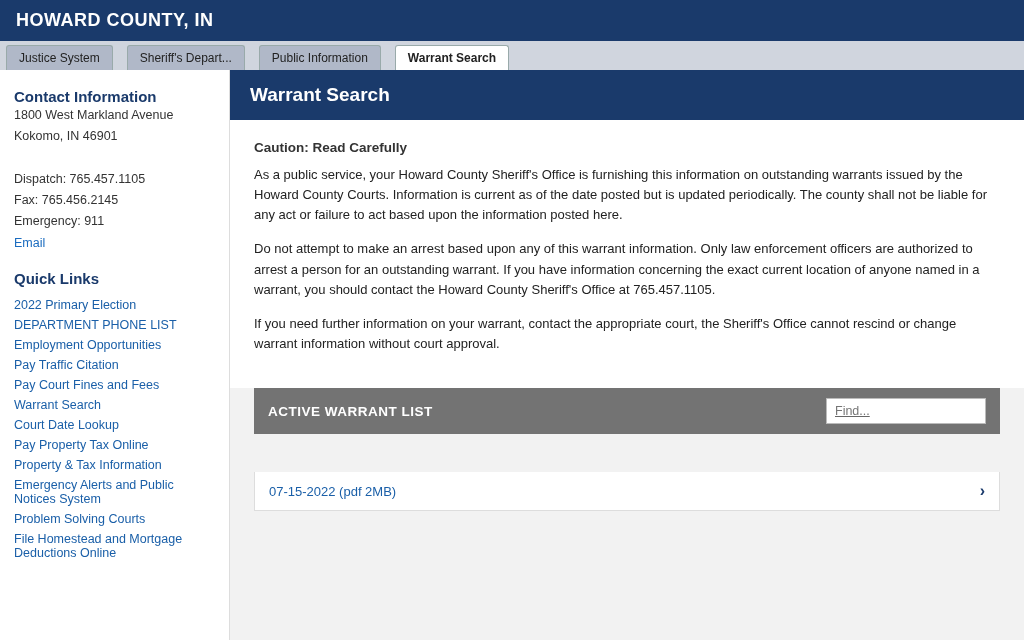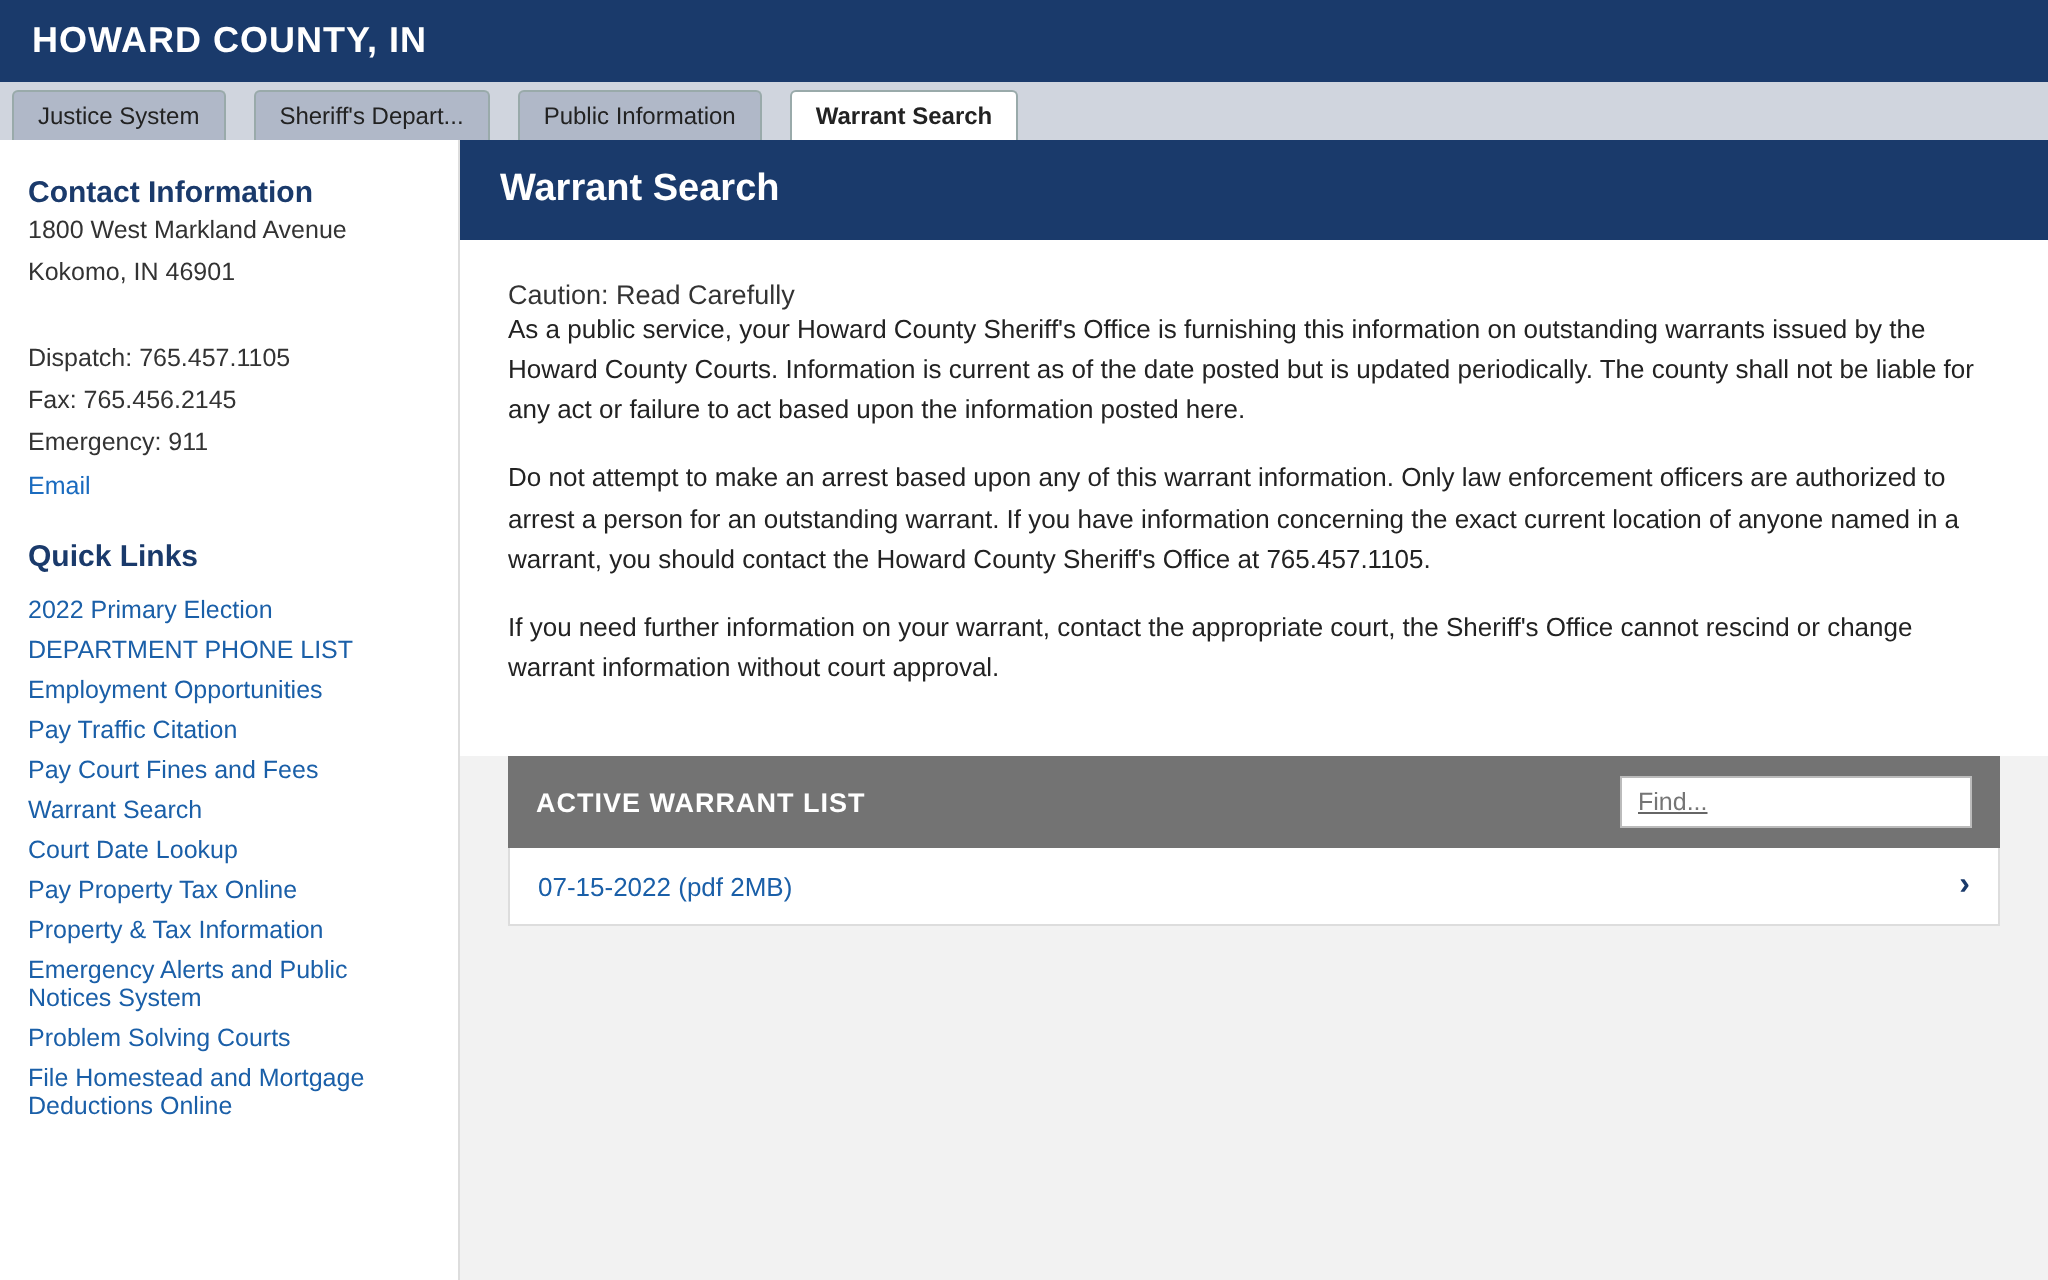--- a/index.html
+++ b/index.html
@@ -101,23 +101,23 @@
       padding: 14px 20px;
       margin-bottom: 0;
     }
 
     .content-body {
       padding: 20px 24px;
       background: #fff;
     }
 
     .caution-title {
-      font-weight: normal;
+      font-weight: bold;
       font-size: 13.5px;
-      margin-bottom: 0;
+      margin-bottom: 10px;
     }
 
     .content-para {
       font-size: 13px;
       line-height: 1.55;
       margin-bottom: 14px;
       color: #222;
     }
 
     
@@ -137,33 +137,34 @@
       font-weight: bold;
       letter-spacing: 0.5px;
       text-transform: uppercase;
     }
     .warrant-search-input {
       padding: 5px 8px;
       font-size: 12.5px;
       border: 1px solid #bbb;
       background: #fff;
       color: #666;
-      width: 176px;
+      width: 160px;
       outline: none;
       text-decoration: underline;
     }
     .warrant-list-row {
       background: #fff;
       border: 1px solid #ddd;
       border-top: none;
       display: flex;
       align-items: center;
       justify-content: space-between;
       padding: 10px 14px;
       cursor: pointer;
+      margin-top: 38px;
     }
     .warrant-row-label {
       color: #1a5fa8;
       font-size: 13px;
     }
     .warrant-row-arrow {
       color: #1a3a6b;
       font-size: 16px;
       font-weight: bold;
     }

